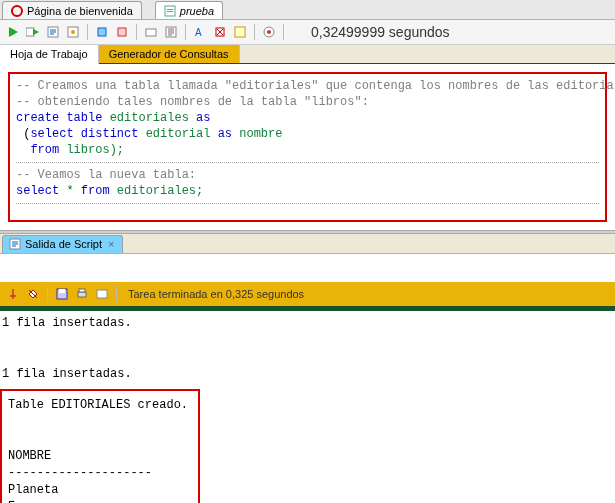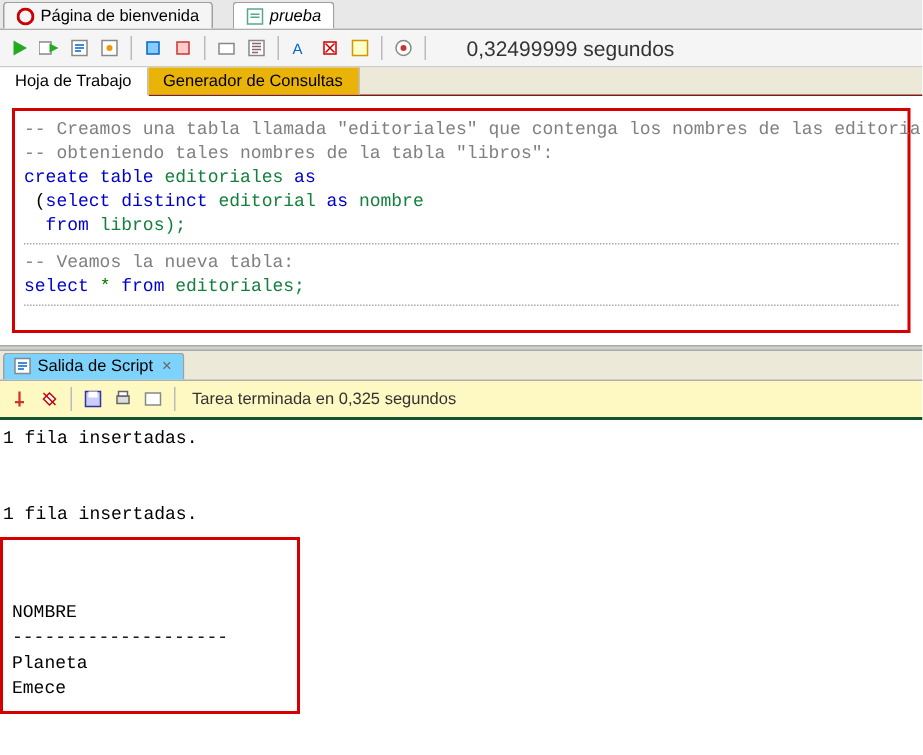--- a/index.html
+++ b/index.html
@@ -114,22 +114,23 @@
     border-bottom:none;
     border-radius:3px 3px 0 0;
     background:#7dd3fc;
     font-size:11px;
     height:18px;
   }
   .out-tab .close { color:#666; cursor:pointer; padding:0 2px;}
   .out-toolbar {
     display:flex;align-items:center;gap:2px;
     padding:3px 4px;
-    background:#fef9c3;
-    border-bottom:2px solid #14532d;
+    background:#eab308;
+    border-bottom:5px solid #14532d;
+    margin-top:28px;
   }
   .task-msg { margin-left:6px; color:#333; font-size:11px;}
   .output-area {
     font-family:"Courier New", monospace;
     font-size:12px;
     line-height:17px;
     padding:4px 0 0 0;
     color:#000;
   }
   .output-area .line { white-space:pre; padding-left:2px;}
@@ -306,20 +307,21 @@
   <span class="sep"></span>
   <span class="task-msg">Tarea terminada en 0,325 segundos</span>
 </div>
 
 <div class="output-area">
   <div class="line">1 fila insertadas.</div>
   <div class="line">&nbsp;</div>
   <div class="line">&nbsp;</div>
   <div class="line">1 fila insertadas.</div>
   <div class="red-box">
+    <div class="line">Table EDITORIALES creado.</div>
     <div class="line">&nbsp;</div>
     <div class="line">&nbsp;</div>
     <div class="line">NOMBRE</div>
     <div class="line">--------------------</div>
     <div class="line">Planeta</div>
     <div class="line">Emece</div>
   </div>
 </div>
 
 </body></html>

